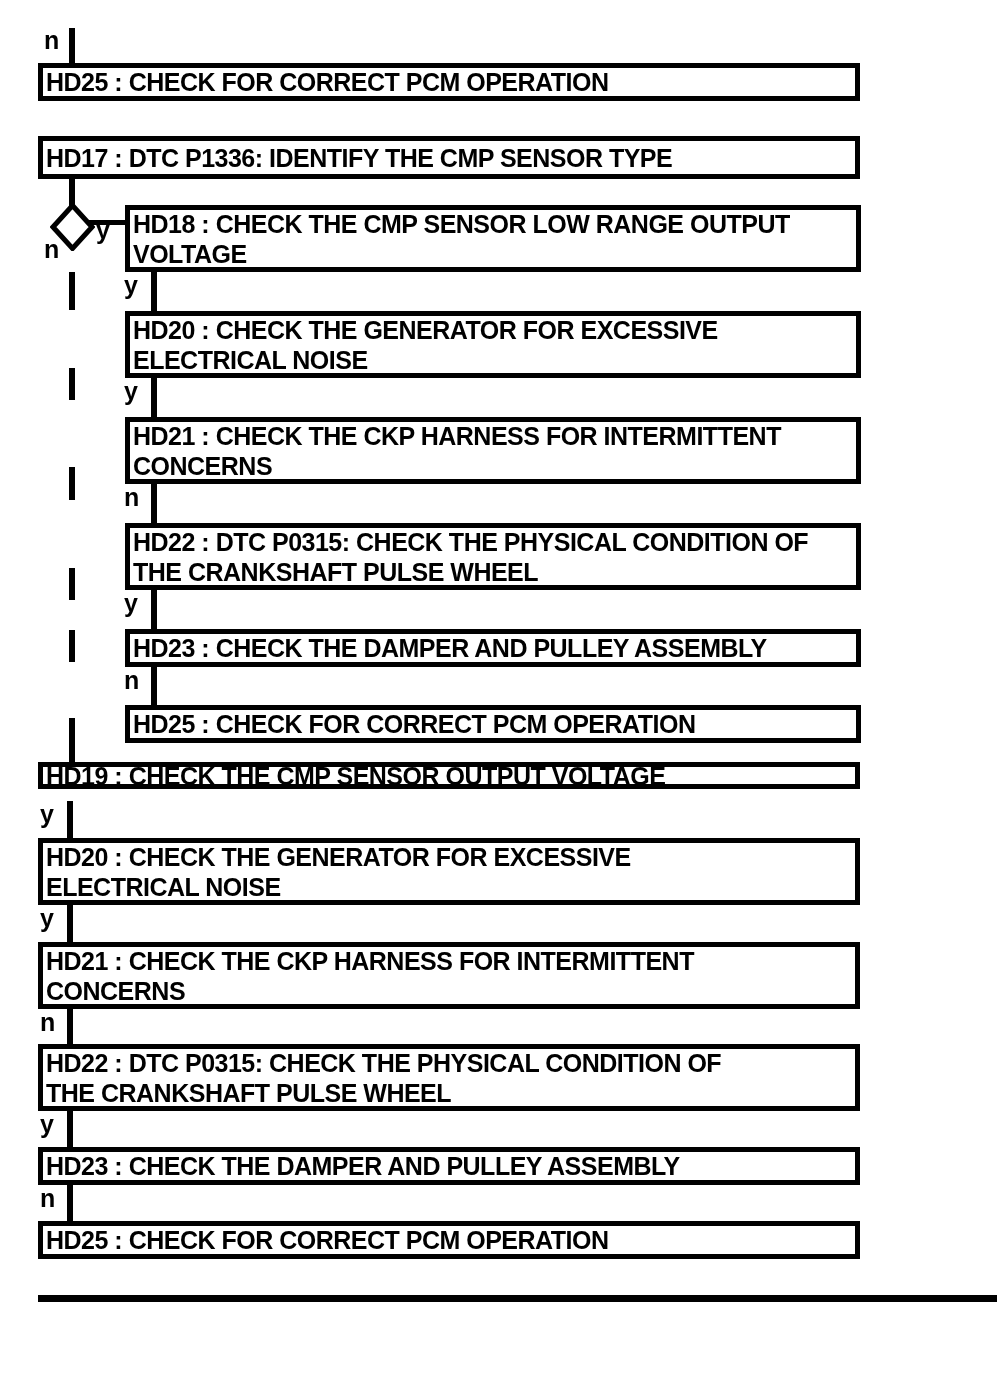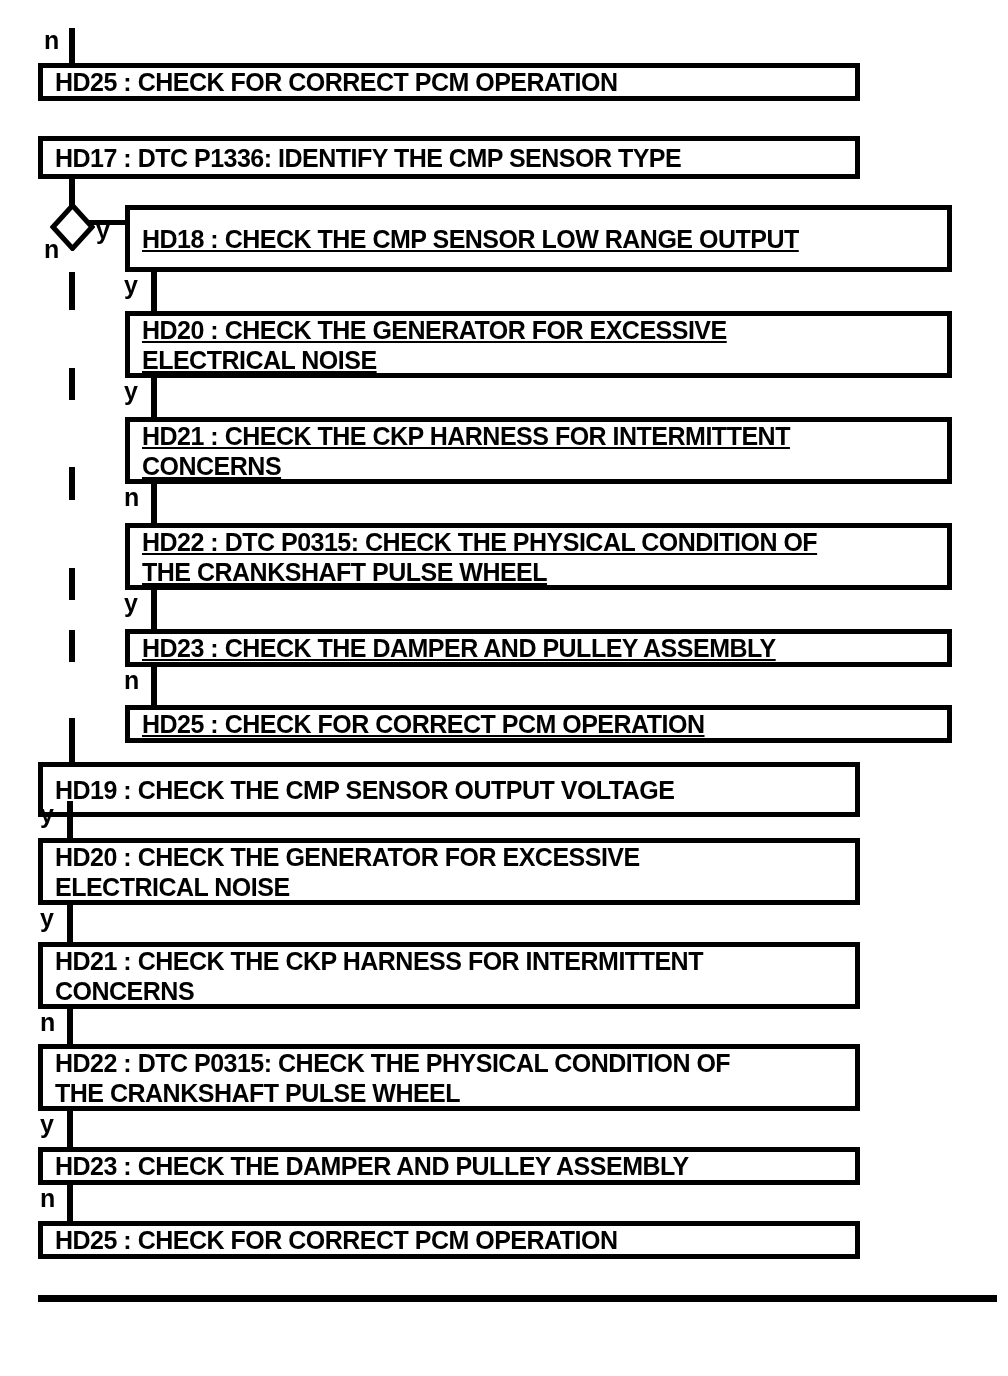--- a/index.html
+++ b/index.html
@@ -4,25 +4,25 @@
 <style>
   html,body{margin:0;padding:0;background:#ffffff;}
   .canvas{
     position:relative;width:1008px;height:1376px;background:#ffffff;
     font-family:"Liberation Sans",sans-serif;color:#000;overflow:hidden;
   }
   .box{
     position:absolute;box-sizing:border-box;border:5px solid #000;background:#fff;
     font-weight:bold;font-size:25px;line-height:30px;letter-spacing:-0.5px;
     display:flex;flex-direction:column;justify-content:center;
-    padding-left:12px;overflow:hidden;
+    padding-left:3px;overflow:hidden;
   }
   .box span{display:block;white-space:nowrap;}
   .w-top{left:38px;width:822px;}
-  .w-inner{left:125px;width:827px;text-decoration:underline;}
+  .w-inner{left:125px;width:736px;}
   .lbl{
     position:absolute;font-weight:bold;font-size:25px;line-height:25px;
     letter-spacing:-0.5px;
   }
   .vline{position:absolute;width:6px;background:#000;}
   .hline{position:absolute;height:5px;background:#000;}
   .rule{position:absolute;background:#000;}
   svg{position:absolute;display:block;}
 </style>
 </head>
@@ -50,20 +50,21 @@
 
   <div class="vline" style="left:69px;top:272px;height:38px"></div>
   <div class="vline" style="left:69px;top:368px;height:32px"></div>
   <div class="vline" style="left:69px;top:467px;height:33px"></div>
   <div class="vline" style="left:69px;top:568px;height:32px"></div>
   <div class="vline" style="left:69px;top:630px;height:32px"></div>
   <div class="vline" style="left:69px;top:718px;height:45px"></div>
 
   <div class="box w-inner" style="top:205px;height:67px">
     <span>HD18 : CHECK THE CMP SENSOR LOW RANGE OUTPUT</span>
+    <span>VOLTAGE</span>
   </div>
   <span class="lbl" style="left:124px;top:273px">y</span>
   <div class="vline" style="left:151px;top:272px;height:39px"></div>
 
   <div class="box w-inner" style="top:311px;height:67px">
     <span>HD20 : CHECK THE GENERATOR FOR EXCESSIVE</span>
     <span>ELECTRICAL NOISE</span>
   </div>
   <span class="lbl" style="left:124px;top:379px">y</span>
   <div class="vline" style="left:151px;top:378px;height:39px"></div>
@@ -85,21 +86,21 @@
   <div class="box w-inner" style="top:629px;height:38px">
     <span>HD23 : CHECK THE DAMPER AND PULLEY ASSEMBLY</span>
   </div>
   <span class="lbl" style="left:124px;top:668px">n</span>
   <div class="vline" style="left:151px;top:667px;height:38px"></div>
 
   <div class="box w-inner" style="top:705px;height:38px">
     <span>HD25 : CHECK FOR CORRECT PCM OPERATION</span>
   </div>
 
-  <div class="box w-top" style="top:762px;height:55px">
+  <div class="box w-top" style="top:762px;height:27px">
     <span>HD19 : CHECK THE CMP SENSOR OUTPUT VOLTAGE</span>
   </div>
   <span class="lbl" style="left:40px;top:802px">y</span>
   <div class="vline" style="left:67px;top:801px;height:37px"></div>
 
   <div class="box w-top" style="top:838px;height:67px">
     <span>HD20 : CHECK THE GENERATOR FOR EXCESSIVE</span>
     <span>ELECTRICAL NOISE</span>
   </div>
   <span class="lbl" style="left:40px;top:906px">y</span>

